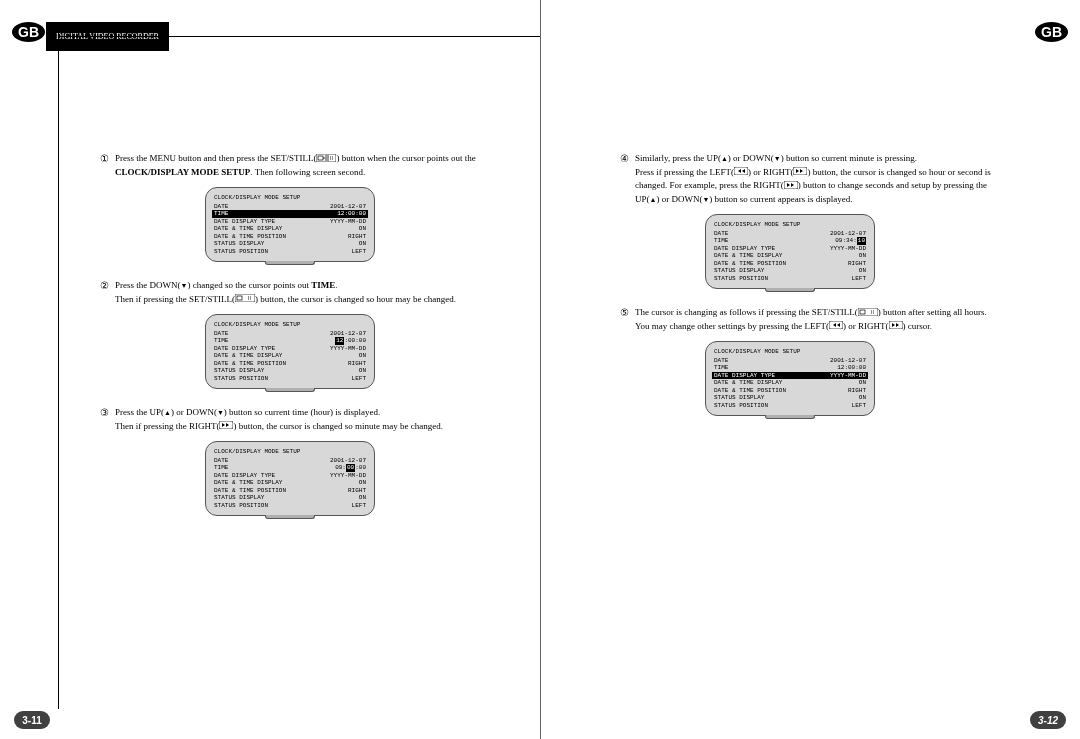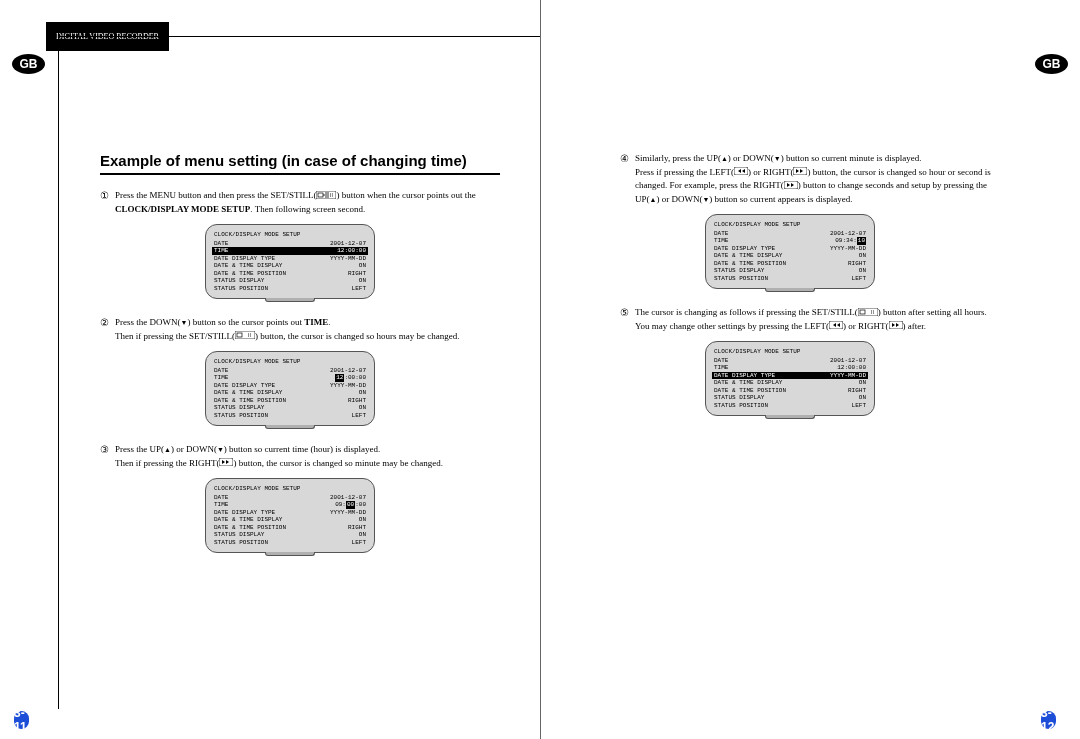--- a/index.html
+++ b/index.html
@@ -49,57 +49,56 @@
     height: 1px;
     background: #000;
   }
   .gb-badge {
     position: absolute;
     width: 33px;
     height: 20px;
     border-radius: 50%;
     background: #000;
     color: #fff;
-    font-size: 12px;
+    font-size: 14px;
     font-weight: bold;
     display: flex;
     align-items: center;
     justify-content: center;
     font-family: Arial, sans-serif;
-    margin-top: 32px;
   }
   .gb-left { left: 12px; top: 22px; }
   .gb-right { right: 12px; top: 22px; }
   .header-tab {
     position: absolute;
     left: 46px;
     top: 22px;
     background: #000;
     color: #fff;
     font-size: 8px;
     padding: 10px 10px;
     font-family: "Times New Roman", serif;
   }
   .page-num {
     position: absolute;
     bottom: 10px;
-    width: 15px;
+    width: 36px;
     height: 18px;
-    background: #1d4ed8;
+    background: #404040;
     color: #fff;
     border-radius: 9px;
-    font-size: 12px;
+    font-size: 10px;
     font-weight: bold;
     display: flex;
     align-items: center;
     justify-content: center;
     font-family: Arial, sans-serif;
   }
   .pn-left { left: 14px; }
-  .pn-right { right: 24px; }
+  .pn-right { right: 14px; font-style: italic; }
   .content { margin-top: 130px; }
   .content.right-content { margin-top: 130px; }
   h2 {
     font-family: Arial, sans-serif;
     font-size: 15px;
     font-weight: bold;
     border-bottom: 2px solid #000;
     padding-bottom: 4px;
     margin-bottom: 14px;
     margin-left: 20px;
@@ -159,21 +158,20 @@
 
 <div class="spread">
 
   <div class="page left">
     <div class="gb-badge gb-left">GB</div>
     <div class="header-tab">DIGITAL VIDEO RECORDER</div>
     <div class="vline-left"></div>
     <div class="hline-left"></div>
 
     <div class="content">
-      <h2>Example of menu setting (in case of changing time)</h2>
 
       <div class="step">
         <div class="step-num">①</div>
         <div class="step-text">
           <span>Press the MENU button and then press the SET/STILL(</span><span class="icon-inline"><svg width="20" height="8">
                 <rect x="0" y="0" width="20" height="8" fill="none" stroke="#000" stroke-width="0.7"></rect>
                 <rect x="2" y="2" width="5" height="4" fill="none" stroke="#000" stroke-width="0.7"></rect>
                 <path d="M10 1 L10 7 M12 1 L12 7 M9 4 L7 4" stroke="#000" stroke-width="0.8" fill="none"></path>
                 <text x="14" y="6" font-size="5" font-family="Arial">II</text>
               </svg></span><span>) button when the cursor points out the </span><b>CLOCK/DISPLAY MODE SETUP</b><span>. Then following screen second.</span>
@@ -211,26 +209,26 @@
               <span>STATUS POSITION</span>
               <span>LEFT</span>
             </div>
         </div>
         <div class="tv-base"></div>
       </div>
 
       <div class="step">
         <div class="step-num">②</div>
         <div class="step-text">
-          <span>Press the DOWN(</span><span class="bullet-icon">▼</span><span>) button so the cursor points out </span><b>TIME</b><span>.</span><br>
+          <span>Press the DOWN(</span><span class="bullet-icon">▼</span><span>) changed so the cursor points out </span><b>TIME</b><span>.</span><br>
           <span>Then if pressing the SET/STILL(</span><span class="icon-inline"><svg width="20" height="8">
                 <rect x="0" y="0" width="20" height="8" fill="none" stroke="#000" stroke-width="0.7"></rect>
                 <rect x="2" y="2" width="5" height="4" fill="none" stroke="#000" stroke-width="0.7"></rect>
                 <text x="13" y="6" font-size="5" font-family="Arial">II</text>
-              </svg></span><span>) button, the cursor is changed so hours may be changed.</span>
+              </svg></span><span>) button, the cursor is changed so hour may be changed.</span>
         </div>
       </div>
 
       <div class="tv">
         <div class="tv-screen">
           <div class="tv-title">CLOCK/DISPLAY MODE SETUP</div>
           <div class="tv-row">
               <span>DATE</span>
               <span>2001-12-07</span>
             </div>
@@ -315,21 +313,21 @@
   <div class="divider"></div>
 
   <div class="page right">
     <div class="gb-badge gb-right">GB</div>
 
     <div class="content right-content">
 
       <div class="step" style="margin-left:40px;">
         <div class="step-num">④</div>
         <div class="step-text">
-          <span>Similarly, press the UP(</span><span class="bullet-icon">▲</span><span>) or DOWN(</span><span class="bullet-icon">▼</span><span>) button so current minute is displayed.</span><br>
+          <span>Similarly, press the UP(</span><span class="bullet-icon">▲</span><span>) or DOWN(</span><span class="bullet-icon">▼</span><span>) button so current minute is pressing.</span><br>
           <span>Press if pressing the LEFT(</span><span class="icon-inline"><svg width="14" height="8">
                 <rect x="0" y="0" width="14" height="8" rx="2" fill="none" stroke="#000" stroke-width="0.7"></rect>
                 <path d="M11 2 L8 4 L11 6 Z M7 2 L4 4 L7 6 Z" fill="#000"></path>
               </svg></span><span>) or RIGHT(</span><span class="icon-inline"><svg width="14" height="8">
                 <rect x="0" y="0" width="14" height="8" rx="2" fill="none" stroke="#000" stroke-width="0.7"></rect>
                 <path d="M3 2 L6 4 L3 6 Z M7 2 L10 4 L7 6 Z" fill="#000"></path>
               </svg></span><span>) button, the cursor is changed so hour or second is changed. For example, press the RIGHT(</span><span class="icon-inline"><svg width="14" height="8">
                 <rect x="0" y="0" width="14" height="8" rx="2" fill="none" stroke="#000" stroke-width="0.7"></rect>
                 <path d="M3 2 L6 4 L3 6 Z M7 2 L10 4 L7 6 Z" fill="#000"></path>
               </svg></span><span>) button to change seconds and setup by pressing the UP(</span><span class="bullet-icon">▲</span><span>) or DOWN(</span><span class="bullet-icon">▼</span><span>) button so current appears is displayed.</span>
@@ -377,21 +375,21 @@
           <span>The cursor is changing as follows if pressing the SET/STILL(</span><span class="icon-inline"><svg width="20" height="8">
                 <rect x="0" y="0" width="20" height="8" fill="none" stroke="#000" stroke-width="0.7"></rect>
                 <rect x="2" y="2" width="5" height="4" fill="none" stroke="#000" stroke-width="0.7"></rect>
                 <text x="13" y="6" font-size="5" font-family="Arial">II</text>
               </svg></span><span>) button after setting all hours. You may change other settings by pressing the LEFT(</span><span class="icon-inline"><svg width="14" height="8">
                 <rect x="0" y="0" width="14" height="8" rx="2" fill="none" stroke="#000" stroke-width="0.7"></rect>
                 <path d="M11 2 L8 4 L11 6 Z M7 2 L4 4 L7 6 Z" fill="#000"></path>
               </svg></span><span>) or RIGHT(</span><span class="icon-inline"><svg width="14" height="8">
                 <rect x="0" y="0" width="14" height="8" rx="2" fill="none" stroke="#000" stroke-width="0.7"></rect>
                 <path d="M3 2 L6 4 L3 6 Z M7 2 L10 4 L7 6 Z" fill="#000"></path>
-              </svg></span><span>) after.</span>
+              </svg></span><span>) cursor.</span>
         </div>
       </div>
 
       <div class="tv">
         <div class="tv-screen">
           <div class="tv-title">CLOCK/DISPLAY MODE SETUP</div>
           <div class="tv-row">
               <span>DATE</span>
               <span>2001-12-07</span>
             </div>

